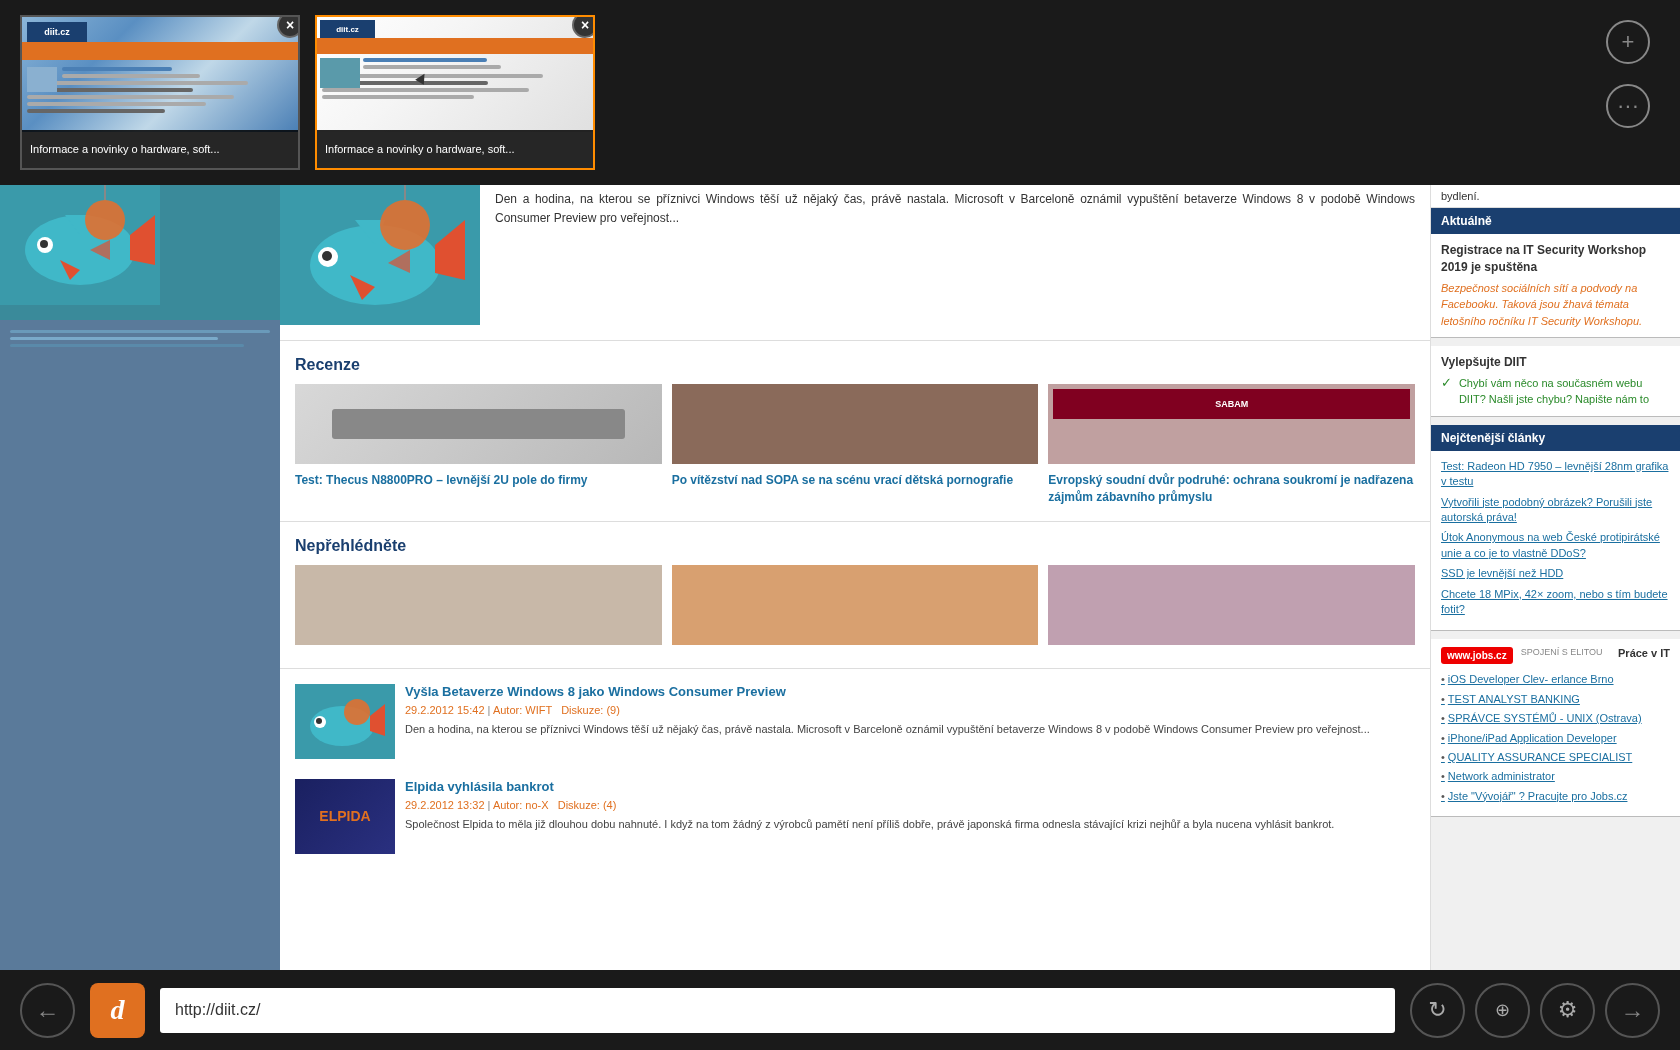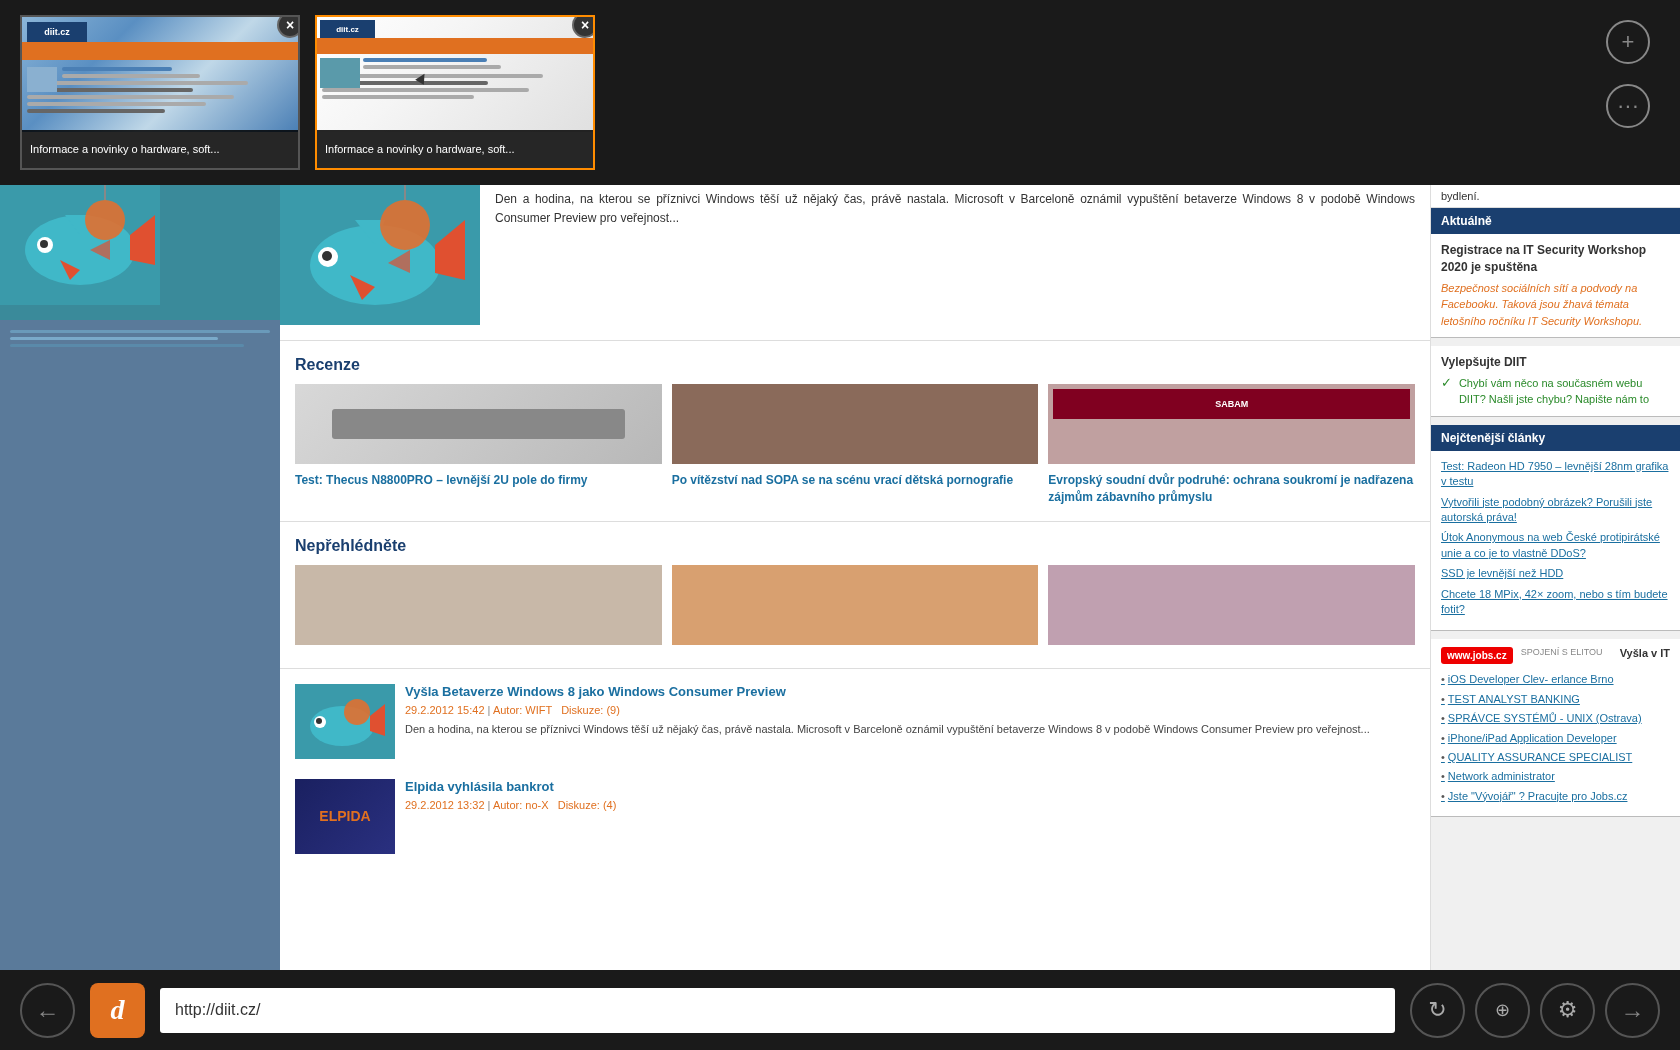--- a/index.html
+++ b/index.html
@@ -724,36 +724,37 @@
               <div style="color:#e07020;font-size:14px;font-weight:bold;text-align:right;line-height:1.2;">ELPIDA</div>
             </div>
           </div>
           <div class="dalsi-text">
             <div class="dalsi-title">Elpida vyhlásila bankrot</div>
             <div class="dalsi-meta">
               <span>29.2.2012 13:32</span>
               | <span>Autor: no-X</span>
               &nbsp;&nbsp;<span>Diskuze: (4)</span>
             </div>
+            <div class="dalsi-desc">Společnost Elpida to měla již dlouhou dobu nahnuté. I když na tom žádný z výrobců pamětí není příliš dobře, právě japonská firma odnesla stávající krizi nejhůř a byla nucena vyhlásit bankrot.</div>
           </div>
         </div>
       </div>
 
     </div>
 
     <div class="content-right">
 
       <div style="padding:5px 10px;font-size:11px;color:#333;background:#fff;border-bottom:1px solid #ddd;">
         bydlení.
       </div>
 
       <div class="sidebar-section">
         <div class="sidebar-header">Aktuálně</div>
         <div class="sidebar-content">
-          <div class="sidebar-item-title">Registrace na IT Security Workshop 2020 je spuštěna</div>
+          <div class="sidebar-item-title">Registrace na IT Security Workshop 2019 je spuštěna</div>
           <div class="sidebar-orange">Bezpečnost sociálních sítí a podvody na Facebooku. Taková jsou žhavá témata letošního ročníku IT Security Workshopu.</div>
         </div>
       </div>
 
       <div class="sidebar-section">
         <div class="sidebar-content">
           <div class="sidebar-item-title">Vylepšujte DIIT</div>
           <div style="display:flex;align-items:flex-start;gap:3px;">
             <span class="checkmark">✓</span>
             <span class="sidebar-green">Chybí vám něco na současném webu DIIT? Našli jste chybu? Napište nám to</span>
@@ -772,21 +773,21 @@
         </div>
       </div>
 
       <div class="sidebar-section">
         <div class="sidebar-content">
           <div class="jobs-header">
             <div class="jobs-logo">www.jobs.cz</div>
             <div>
               <div style="font-size:9px;color:#888;">SPOJENÍ S ELITOU</div>
             </div>
-            <div style="margin-left:auto;font-size:11px;font-weight:bold;color:#333;">Vyšla v IT</div>
+            <div style="margin-left:auto;font-size:11px;font-weight:bold;color:#333;">Práce v IT</div>
           </div>
           <a class="jobs-link"><span class="bullet">•</span><span>iOS Developer Clev- erlance  Brno</span></a>
           <a class="jobs-link"><span class="bullet">•</span><span>TEST ANALYST BANKING</span></a>
           <a class="jobs-link"><span class="bullet">•</span><span>SPRÁVCE SYSTÉMŮ - UNIX (Ostrava)</span></a>
           <a class="jobs-link"><span class="bullet">•</span><span>iPhone/iPad Application Developer</span></a>
           <a class="jobs-link"><span class="bullet">•</span><span>QUALITY ASSURANCE SPECIALIST</span></a>
           <a class="jobs-link"><span class="bullet">•</span><span>Network administrator</span></a>
           <a class="jobs-link"><span class="bullet">•</span><span>Jste "Vývojář" ? Pracujte pro Jobs.cz</span></a>
         </div>
       </div>

